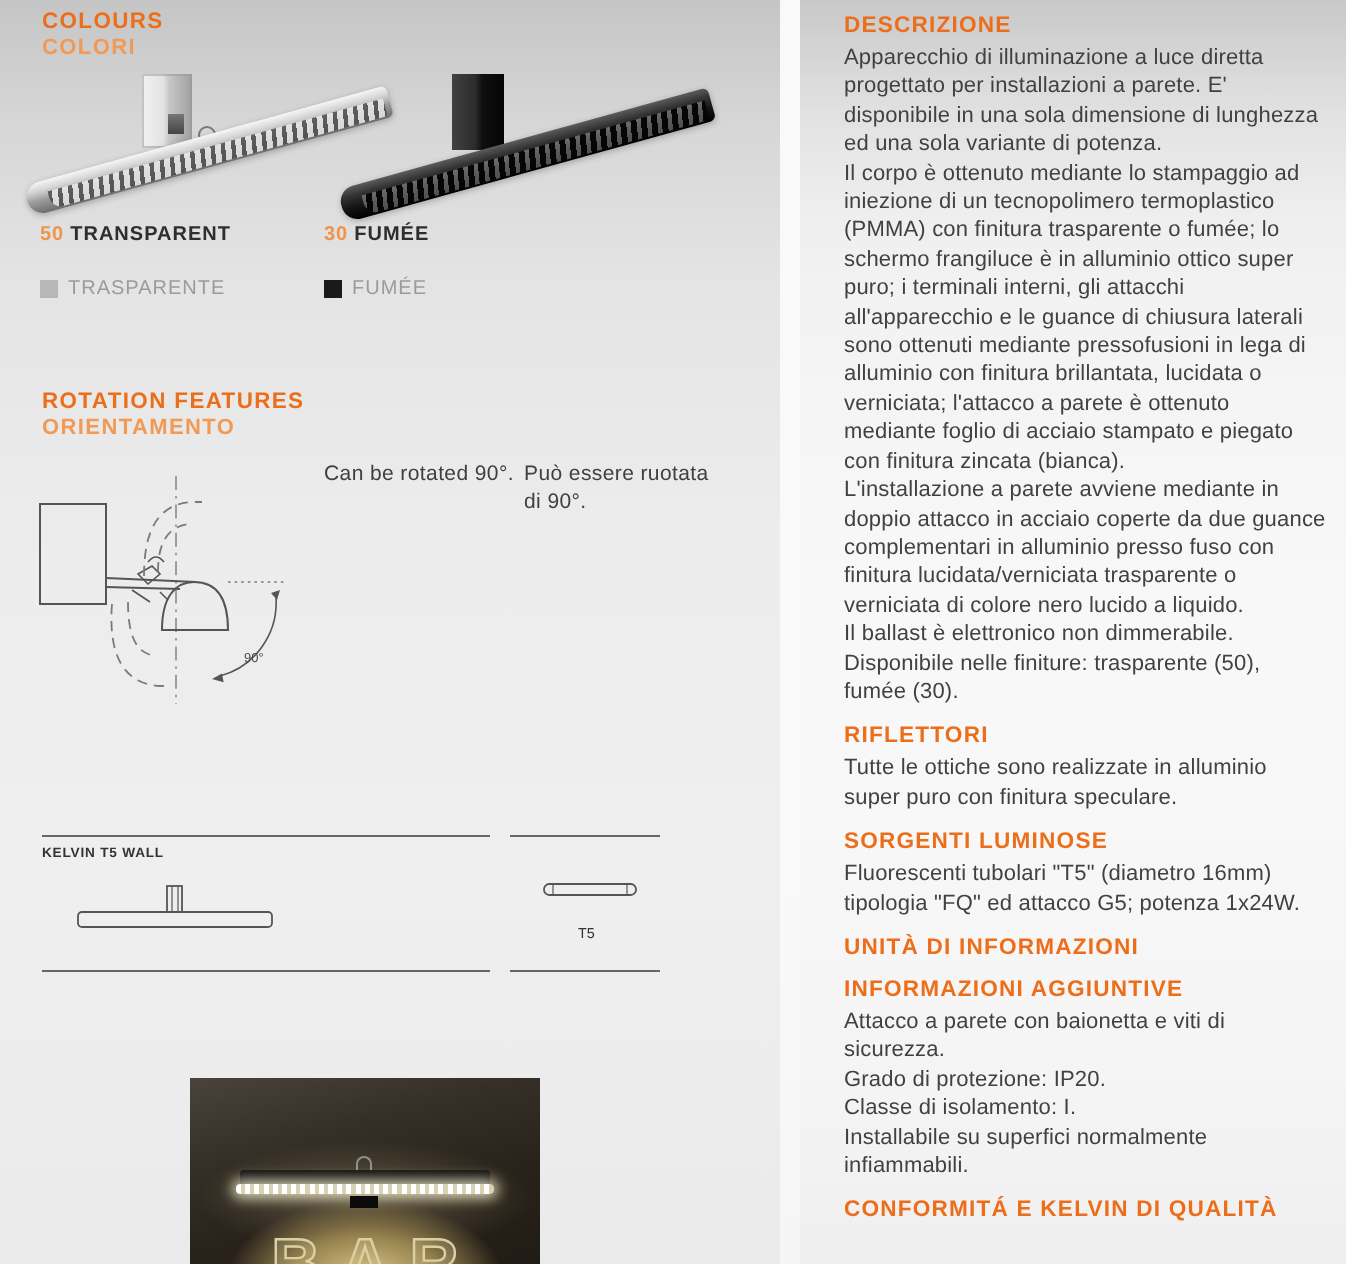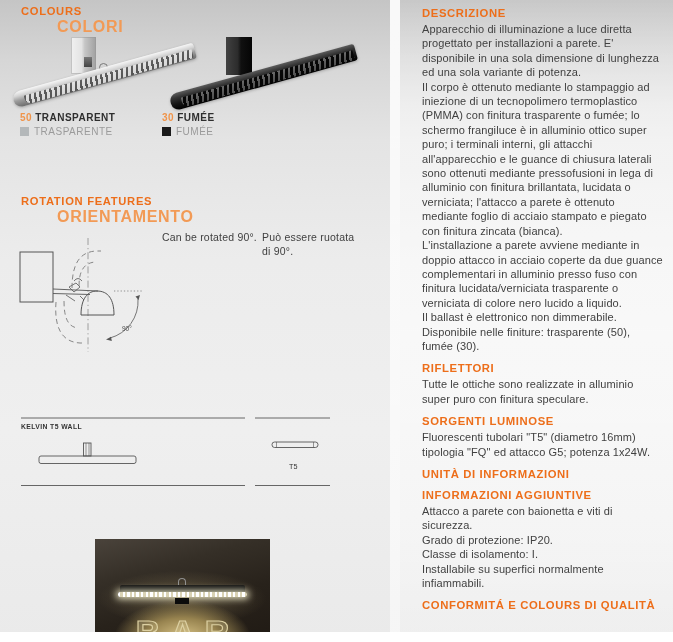--- a/index.html
+++ b/index.html
@@ -13,21 +13,21 @@
     position:absolute; left:400px; top:0; width:273px; height:642px;
     background: linear-gradient(180deg, rgba(255,255,255,0.05) 0px, rgba(255,255,255,0.5) 110px, rgba(255,255,255,0.62) 330px, rgba(255,255,255,0.4) 560px, rgba(255,255,255,0.2) 642px);
   }
   .divider {
     position:absolute; left:390px; top:0; width:10px; height:642px;
     background: linear-gradient(180deg, rgba(255,255,255,0.9) 0px, rgba(255,255,255,0.75) 200px, rgba(255,255,255,0.55) 642px);
   }
 
   
   .head-en { color:#ed6e1a; font-weight:bold; font-size:11.2px; letter-spacing:0.7px; }
-  .head-it { color:#f29a55; font-weight:bold; font-size:16px; letter-spacing:0.7px; margin-top:1px;margin-left:36px; }
+  .head-it { color:#f29a55; font-weight:bold; font-size:11px; letter-spacing:0.7px; margin-top:1px; }
   .sec-head { position:absolute; }
 
   
   .fixture { position:absolute; width:200px; height:84px; }
   .fixture-silver { left:14px; top:34px; }
   .fixture-black  { left:171px; top:35px; }
   .mount-box { position:absolute; }
   .silver-box {
     left:57px; top:3px; width:25px; height:37px;
     background: linear-gradient(90deg,#f1f1f1 0%,#e3e3e3 42%,#c6c6c6 55%,#a0a0a0 100%);
@@ -59,21 +59,21 @@
   .black-bar::after {
     content:""; position:absolute; left:11px; right:3px; top:6px; bottom:1.5px;
     background: repeating-linear-gradient(100deg, rgba(255,255,255,0.3) 0 2.2px, rgba(5,5,5,0.95) 2.2px 5.2px);
     border-radius:0 0 2px 6px;
   }
 
   
   .variant { position:absolute; }
   .v-row1 { font-size:10px; font-weight:bold; letter-spacing:0.5px; color:#2e2e2e; }
   .v-code { color:#f0944a; margin-right:3px; }
-  .v-row2 { margin-top:3px; font-size:10px; letter-spacing:0.5px; color:#9b9b9b; display:flex; align-items:center; gap:5px; }
+  .v-row2 { margin-top:16px; font-size:10px; letter-spacing:0.5px; color:#9b9b9b; display:flex; align-items:center; gap:5px; }
   .swatch { width:9px; height:9px; display:inline-block; flex:0 0 auto; }
   .swatch-transparent { background:#b4b8ba; }
   .swatch-fumee { background:#1a1a1a; }
 
   
   .rot-svg { position:absolute; left:10px; top:238px; }
   .caption { position:absolute; font-size:10.5px; line-height:13.5px; color:#3f3f3f; letter-spacing:0.2px; }
   .cap-en { left:162px; top:231px; width:100px; }
   .cap-it { left:262px; top:231px; width:98px; }
 
@@ -232,18 +232,18 @@
 
     <section>
       <div class="sec-title">INFORMAZIONI AGGIUNTIVE</div>
       <div class="sec-body">Attacco a parete con baionetta e viti di sicurezza.
 Grado di protezione: IP20.
 Classe di isolamento: I.
 Installabile su superfici normalmente infiammabili.</div>
     </section>
 
     <section>
-      <div class="sec-title">CONFORMITÁ E COLOURS DI QUALITÀ</div>
+      <div class="sec-title">CONFORMITÁ E KELVIN DI QUALITÀ</div>
 
     </section>
 
   </div>
 </div>
 
 </body></html>

